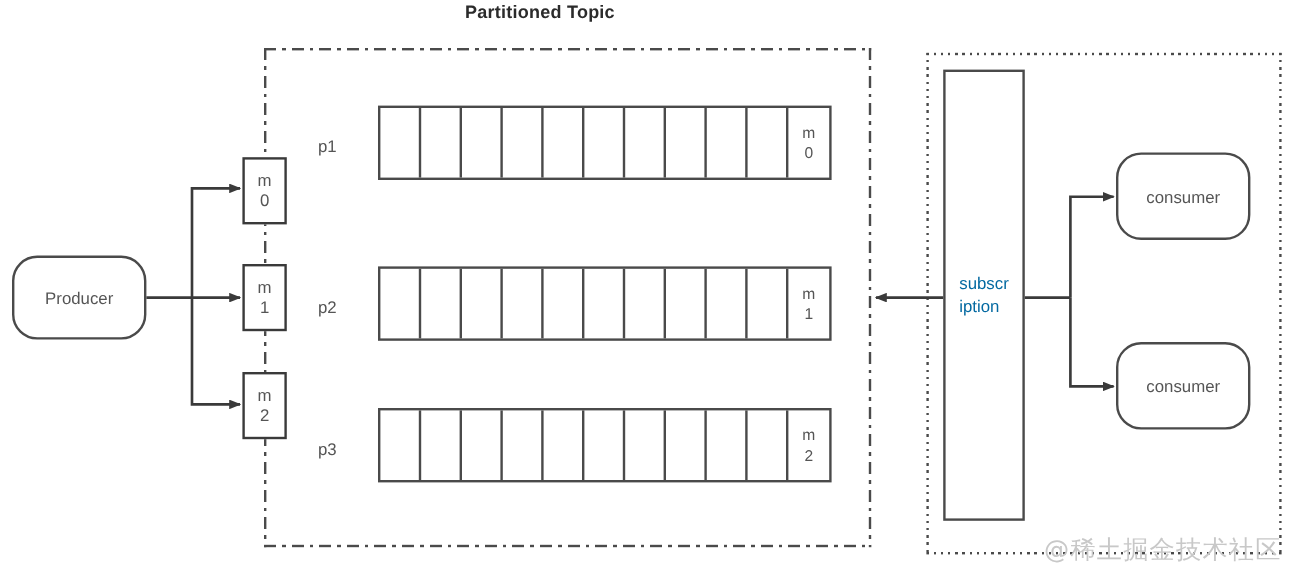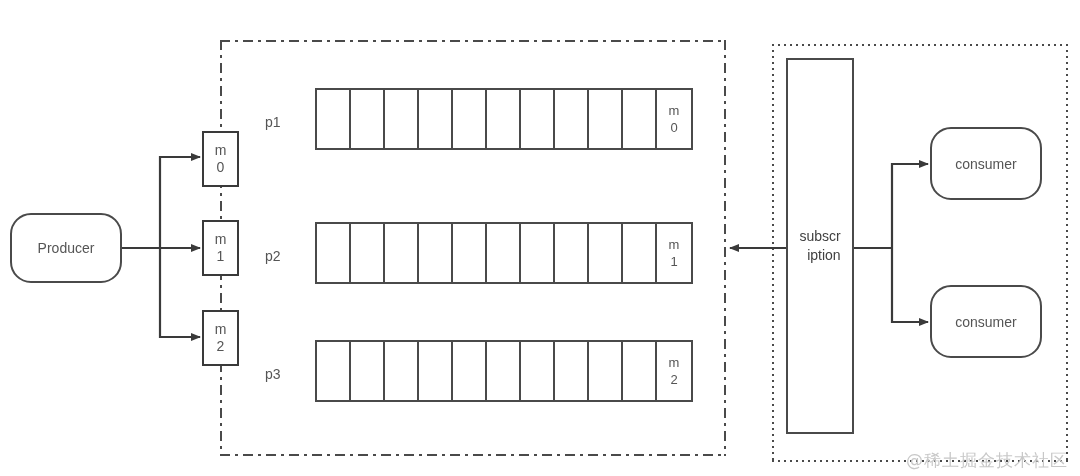--- a/index.html
+++ b/index.html
@@ -94,24 +94,24 @@
 
   #producer-box { left: 10px;  top: 213px; width: 112px; height: 70px; }
   #consumer-box-1 { left: 930px; top: 127px; width: 112px; height: 73px; }
   #consumer-box-2 { left: 930px; top: 285px; width: 112px; height: 73px; }
 
   #subscription-box {
     left: 786px; top: 58px; width: 68px; height: 376px;
     border-width: 2px;
   }
   #subscription-label {
-    text-align: right;
+    text-align: left;
     line-height: 19px;
     font-size: 14px;
-    color: #404040;
+    color: #0369a1;
     white-space: pre-line;
   }
 
   
   .msg-box {
     position: absolute;
     box-sizing: border-box;
     width: 37px;
     border: 2px solid #3a3a3a;
     background: #fff;
@@ -175,32 +175,33 @@
     width: 1080px; height: 476px;
     pointer-events: none;
     z-index: 2;
   }
 
   
   #watermark {
     position: absolute;
     right: 12px;
     bottom: 4px;
-    font-size: 17px;
+    font-size: 21px;
     color: #c8c8c8;
     font-family: "DejaVu Sans", sans-serif;
     letter-spacing: 1px;
     white-space: nowrap;
   }
 </style>
 </head>
 <body>
 
 <div id="canvas">
 
+  <div id="diagram-title">Partitioned Topic</div>
 
   <div class="topic-box"></div>
 
   <div class="sub-container"></div>
 
   <svg class="svg-layer" viewBox="0 0 1080 476">
     <defs>
       <marker id="arrow" markerWidth="10" markerHeight="8" refX="9" refY="4" orient="auto" markerUnits="userSpaceOnUse">
         <path d="M0,0 L10,4 L0,8 z" fill="#3a3a3a"></path>
       </marker>

